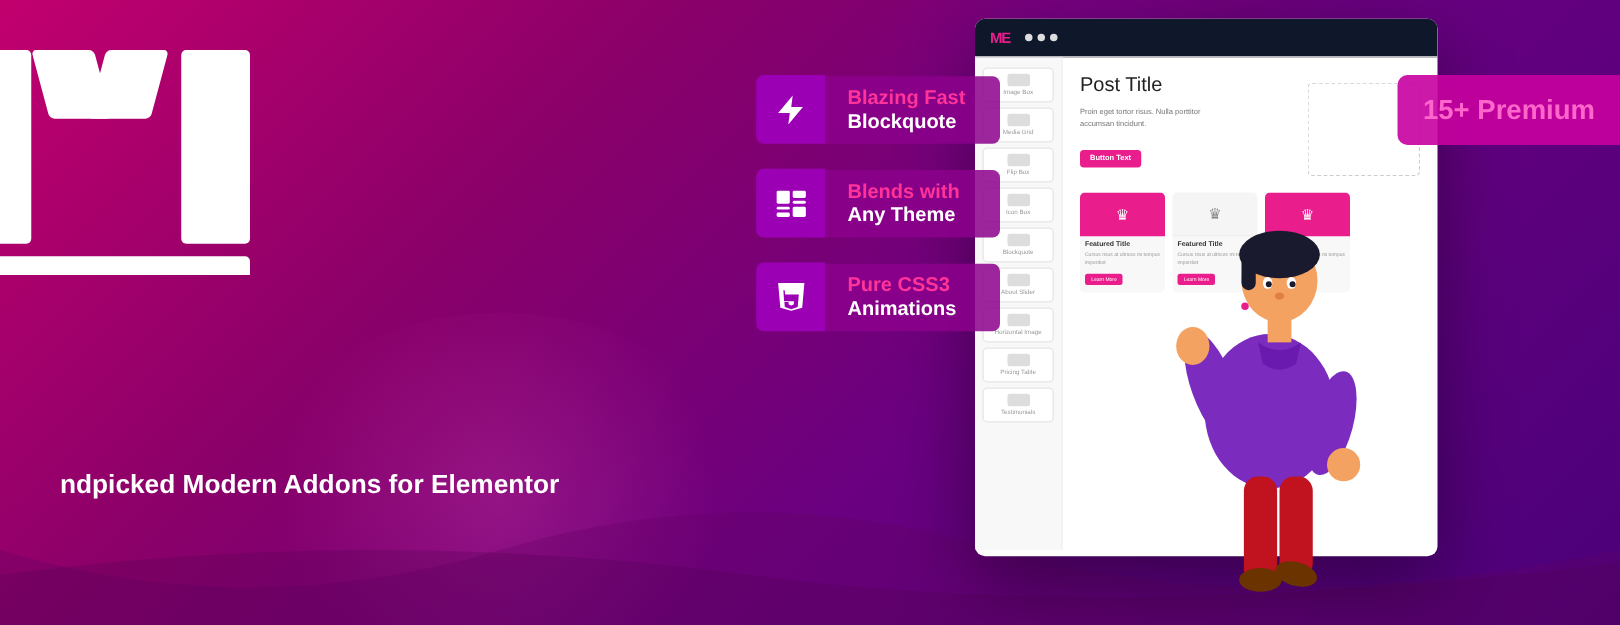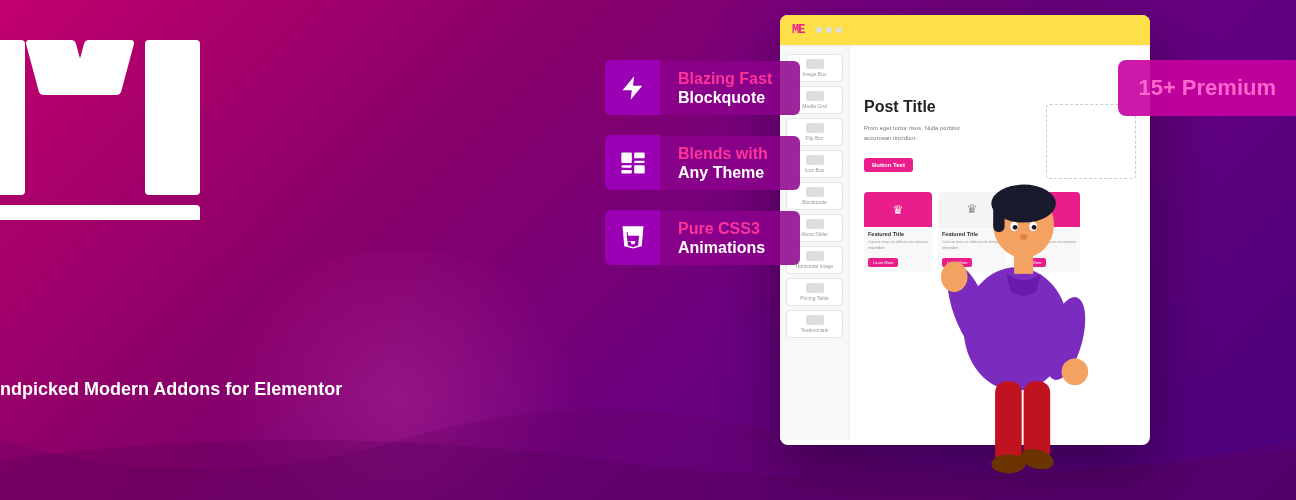--- a/index.html
+++ b/index.html
@@ -98,27 +98,26 @@
       width: 370px;
       height: 430px;
       background: white;
       border-radius: 8px;
       box-shadow: 0 20px 60px rgba(0,0,0,0.4);
       overflow: hidden;
       z-index: 5;
     }
 
     .mockup-header {
-      background: #fde047;
+      background: #0f172a;
       padding: 8px 12px;
       display: flex;
       align-items: center;
       gap: 8px;
       border-bottom: 1px solid #eee;
-      font-family: Liberation Mono, monospace;
     }
 
     .mockup-logo {
       font-size: 12px;
       font-weight: 900;
       color: #e91e8c;
       letter-spacing: -1px;
     }
 
     .mockup-body {
@@ -161,24 +160,23 @@
     }
 
     .mockup-content {
       flex: 1;
       padding: 14px;
       overflow: hidden;
     }
 
     .content-title {
       font-size: 16px;
-      font-weight: 700;
+      font-weight: 400;
       color: #222;
       margin-bottom: 8px;
-      margin-top: 38px;
     }
 
     .content-desc {
       font-size: 6px;
       color: #777;
       line-height: 1.6;
       margin-bottom: 10px;
       width: 120px;
     }
 
@@ -358,21 +356,21 @@
       <rect x="55" y="0" width="50" height="55" rx="4" fill="white" transform="skewX(15)"></rect>
       <rect x="115" y="0" width="50" height="55" rx="4" fill="white" transform="skewX(-15)"></rect>
       <rect x="175" y="0" width="55" height="155" rx="4" fill="white"></rect>
 
       <rect x="0" y="165" width="230" height="38" rx="4" fill="white"></rect>
       <rect x="0" y="213" width="170" height="38" rx="4" fill="white"></rect>
       <rect x="0" y="261" width="210" height="38" rx="4" fill="white"></rect>
     </svg>
   </div>
 
-  <div class="tagline" style="bottom:100px; left: 0px; font-size:18px;">
+  <div class="tagline" style="bottom:100px; left: 0px; font-size:21px;padding-left:48px;">
     <span>ndpicked Modern Addons for Elementor</span>
   </div>
 
   <div class="features-section">
 
     <div class="feature-badge">
       <div class="feature-icon">
 
         <svg viewBox="0 0 24 24" width="26" height="26" fill="white">
           <path d="M13 2L3 14h8l-1 8 10-12h-8l1-8z"></path>

